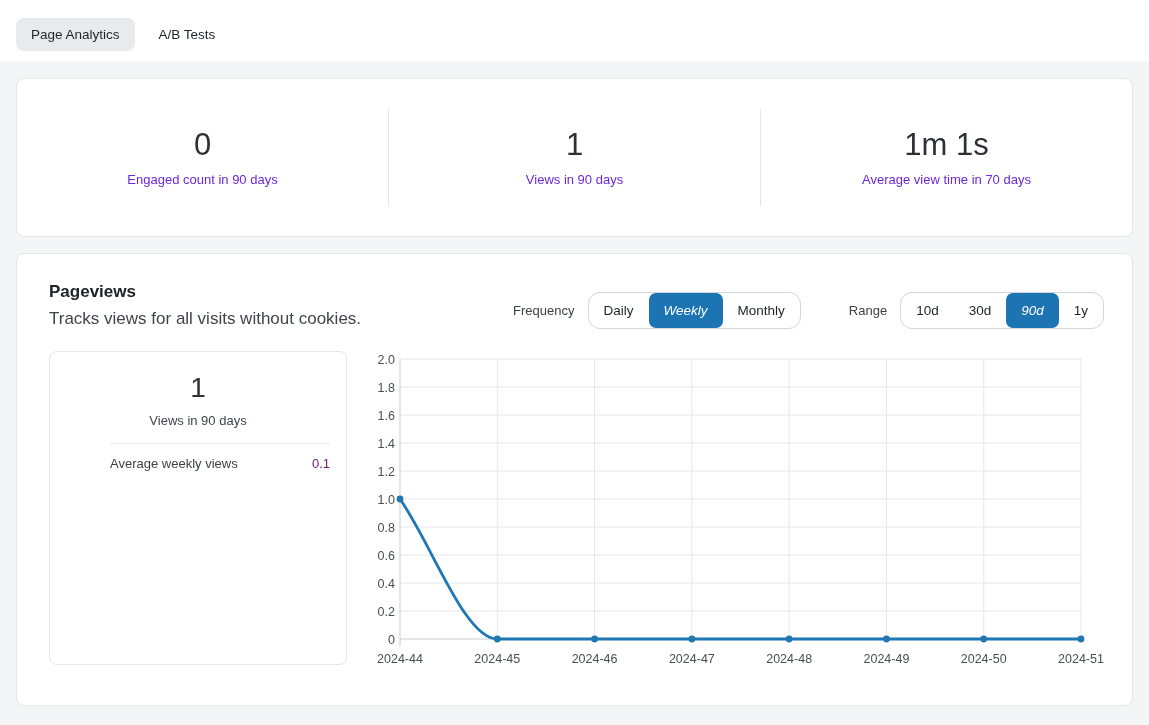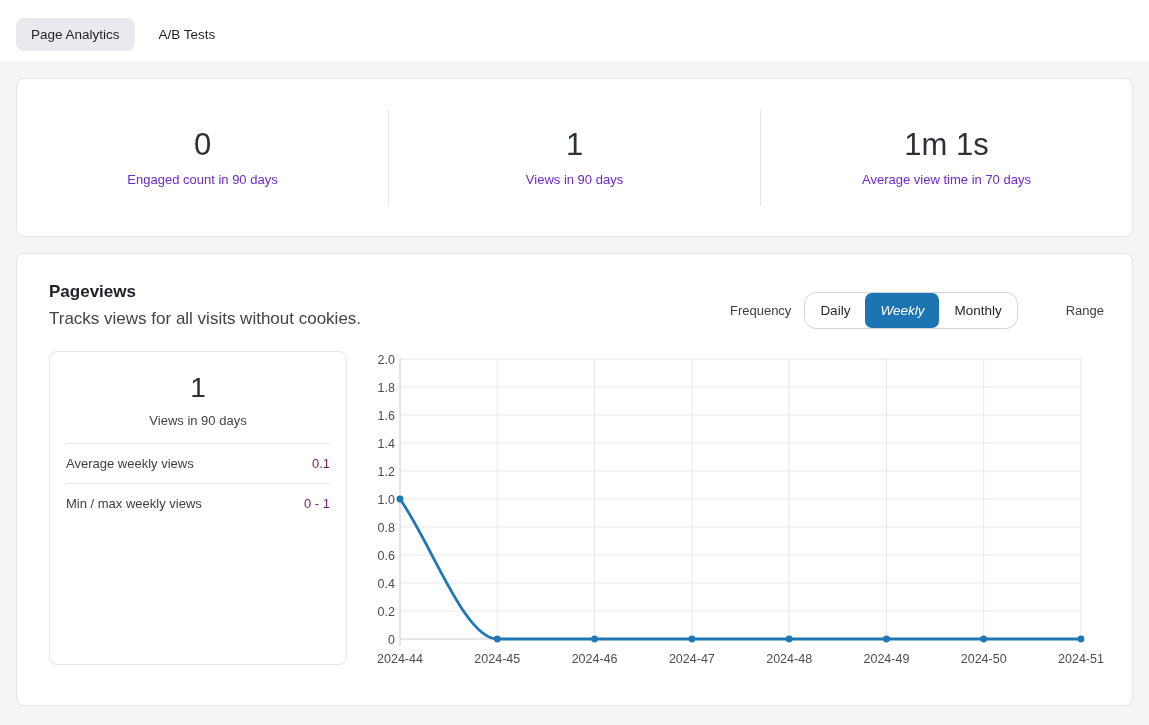--- a/index.html
+++ b/index.html
@@ -146,20 +146,21 @@
     color: #3f454b;
   }
   .sb-rows { margin: 0 16px; }
   .sb-row {
     display: flex;
     justify-content: space-between;
     align-items: flex-end;
     border-top: 1px solid #e7e9ec;
     padding: 12px 0;
     font-size: 13px;
+    margin-left: 44px;
   }
   .sb-row-label { color: #3c4147; }
   .sb-row-value { color: #701a75; }
   
   .chart-wrap { margin-left: 14px; }
   svg text {
     font-family: "Liberation Sans", sans-serif;
     font-size: 12.5px;
     fill: #4a4e52;
   }
@@ -199,38 +200,40 @@
       </div>
       <div class="pv-controls">
         <span class="ctl-label">Frequency</span>
         <div class="seg-group">
           <button class="seg-btn">Daily</button>
           <button class="seg-btn active">Weekly</button>
           <button class="seg-btn">Monthly</button>
         </div>
         <span class="ctl-gap"></span>
         <span class="ctl-label">Range</span>
+        <div class="seg-group">
+          <button class="seg-btn">10d</button>
+          <button class="seg-btn">30d</button>
+          <button class="seg-btn active">90d</button>
+          <button class="seg-btn">1y</button>
+        </div>
       </div>
     </div>
 
     <div class="pv-body">
 
       <div class="stats-box">
         <div class="sb-top">
           <div class="sb-value">1</div>
           <div class="sb-label">Views in 90 days</div>
         </div>
         <div class="sb-rows">
           <div class="sb-row">
             <span class="sb-row-label">Average weekly views</span>
             <span class="sb-row-value">0.1</span>
-          </div>
-          <div class="sb-row">
-            <span class="sb-row-label">Min / max weekly views</span>
-            <span class="sb-row-value">0 - 1</span>
           </div>
         </div>
       </div>
 
       <div class="chart-wrap">
         <svg id="chart" width="760" height="322" viewBox="0 0 760 322">
             <line x1="39" y1="288" x2="720" y2="288" stroke="#c9ccd0" stroke-width="1"></line>
             <text x="34" y="292.5" text-anchor="end">0</text>
             <line x1="39" y1="260" x2="720" y2="260" stroke="#e6e7e9" stroke-width="1"></line>
             <text x="34" y="264.5" text-anchor="end">0.2</text>

